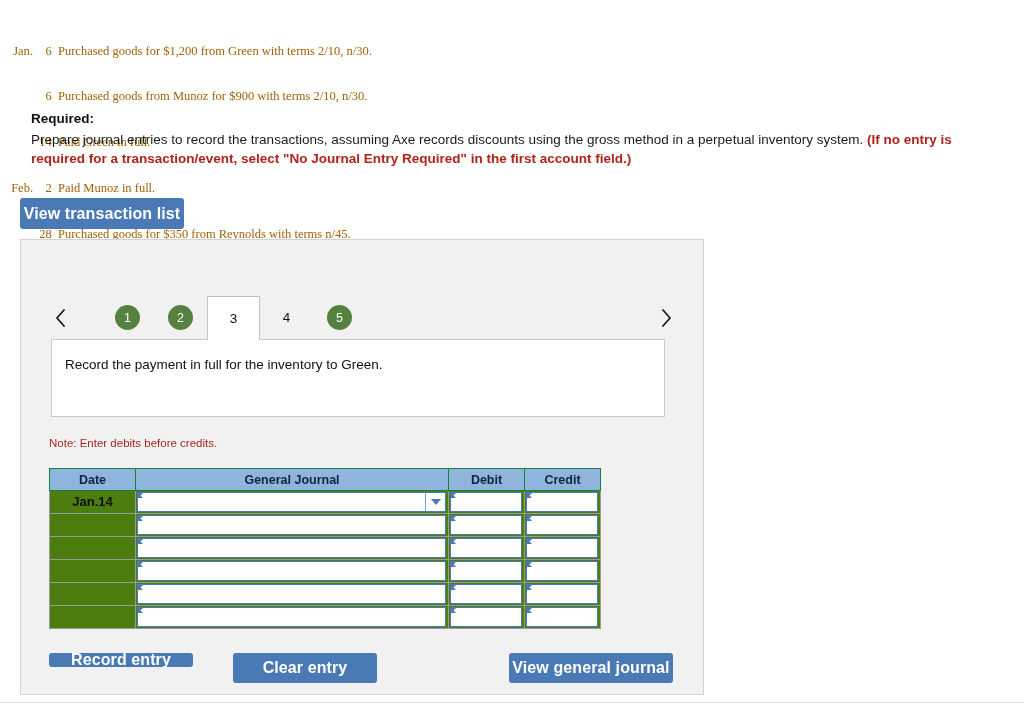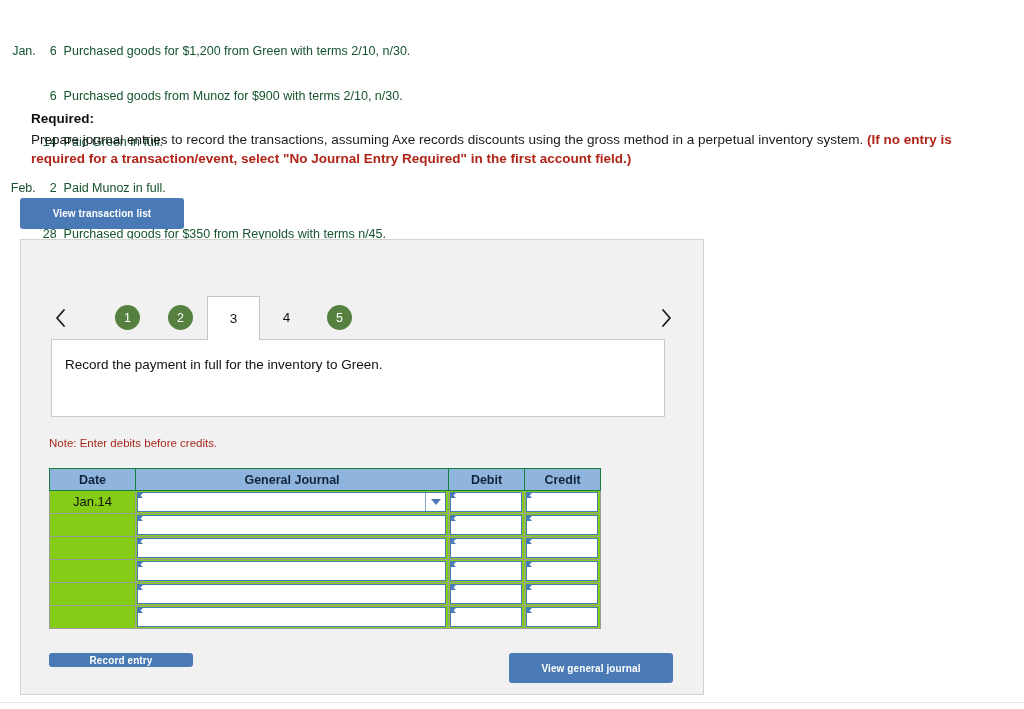--- a/index.html
+++ b/index.html
@@ -14,25 +14,25 @@
     font-family: "Liberation Sans", sans-serif;
     color: #1a1a1a;
     overflow: hidden;
   }
 
   
   .txn-block {
     position: absolute;
     left: 8px;
     top: 13px;
-    font-family: Liberation Sans, sans-serif;
+    font-family: Liberation Serif, serif;
     font-size: 12.5px;
     line-height: 15.3px;
     white-space: pre;
-    color: #14532d;
+    color: #a16207;
   }
   .txn-line { display: block; }
   .txn-month {
     display: inline-block;
     width: 4ch;
     text-align: right;
   }
   .txn-day {
     display: inline-block;
     width: 3ch;
@@ -64,21 +64,21 @@
   .required-note {
     color: #b02418;
     font-weight: bold;
   }
 
   
   .btn {
     background: #4a7ab5;
     color: #ffffff;
     font-weight: bold;
-    font-size: 10px;
+    font-size: 16px;
     border: none;
     border-radius: 3px;
     cursor: pointer;
     font-family: "Liberation Sans", sans-serif;
     letter-spacing: .1px;
     padding: 0;
     display: inline-flex;
     align-items: center;
     justify-content: center;
   }
@@ -224,21 +224,22 @@
     font-weight: bold;
     color: #12243a;
     height: 21px;
     padding: 0;
     text-align: center;
   }
   .jtable td {
     border: 1px solid #9b9b9b;
     padding: 0;
     height: 22px;
-    background: #84cc16;
+    background: #4d7c0f;
+    font-weight: bold;
   }
   .col-date  { width: 86px; }
   .col-gj    { width: 313px; }
   .col-debit { width: 76px; }
   .col-credit{ width: 76px; }
 
   .date-cell {
     text-align: center;
     font-size: 13px;
     color: #111;
@@ -520,16 +521,17 @@
         <td>
             <div class="cellwrap">
               <div class="field"></div>
             </div>
           </td>
       </tr>
     </tbody>
   </table>
 
   <button class="btn btn-record">Record entry</button>
+  <button class="btn btn-clear">Clear entry</button>
   <button class="btn btn-viewgj">View general journal</button>
 </div>
 
 <div class="bottom-rule"></div>
 
 </body></html>

